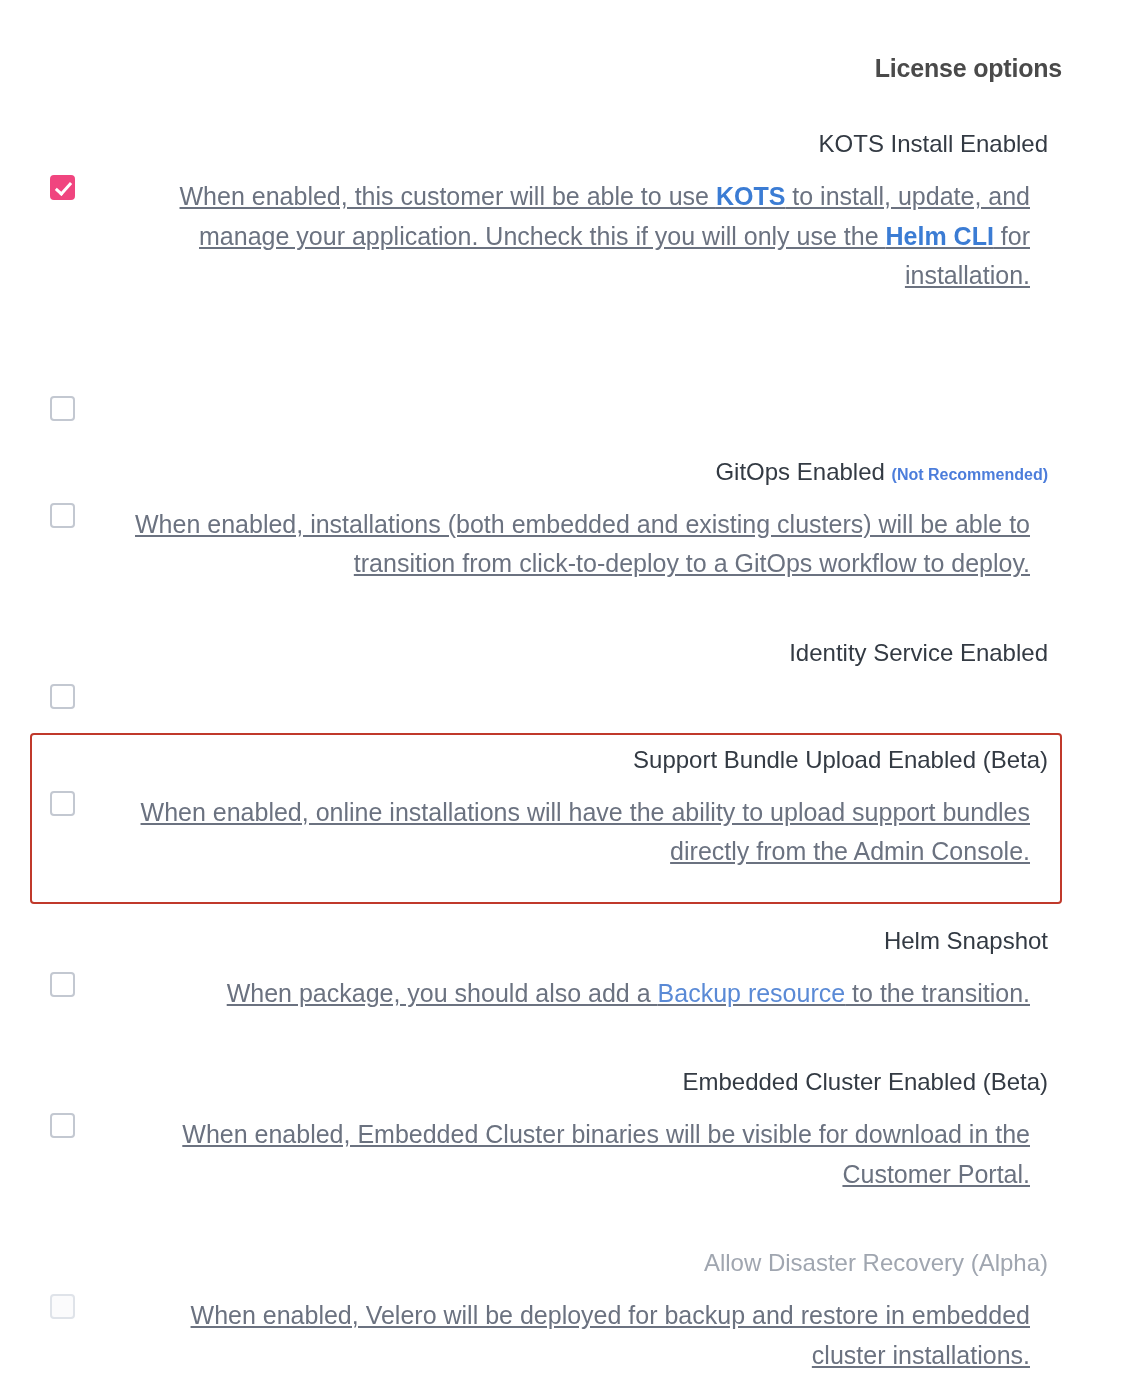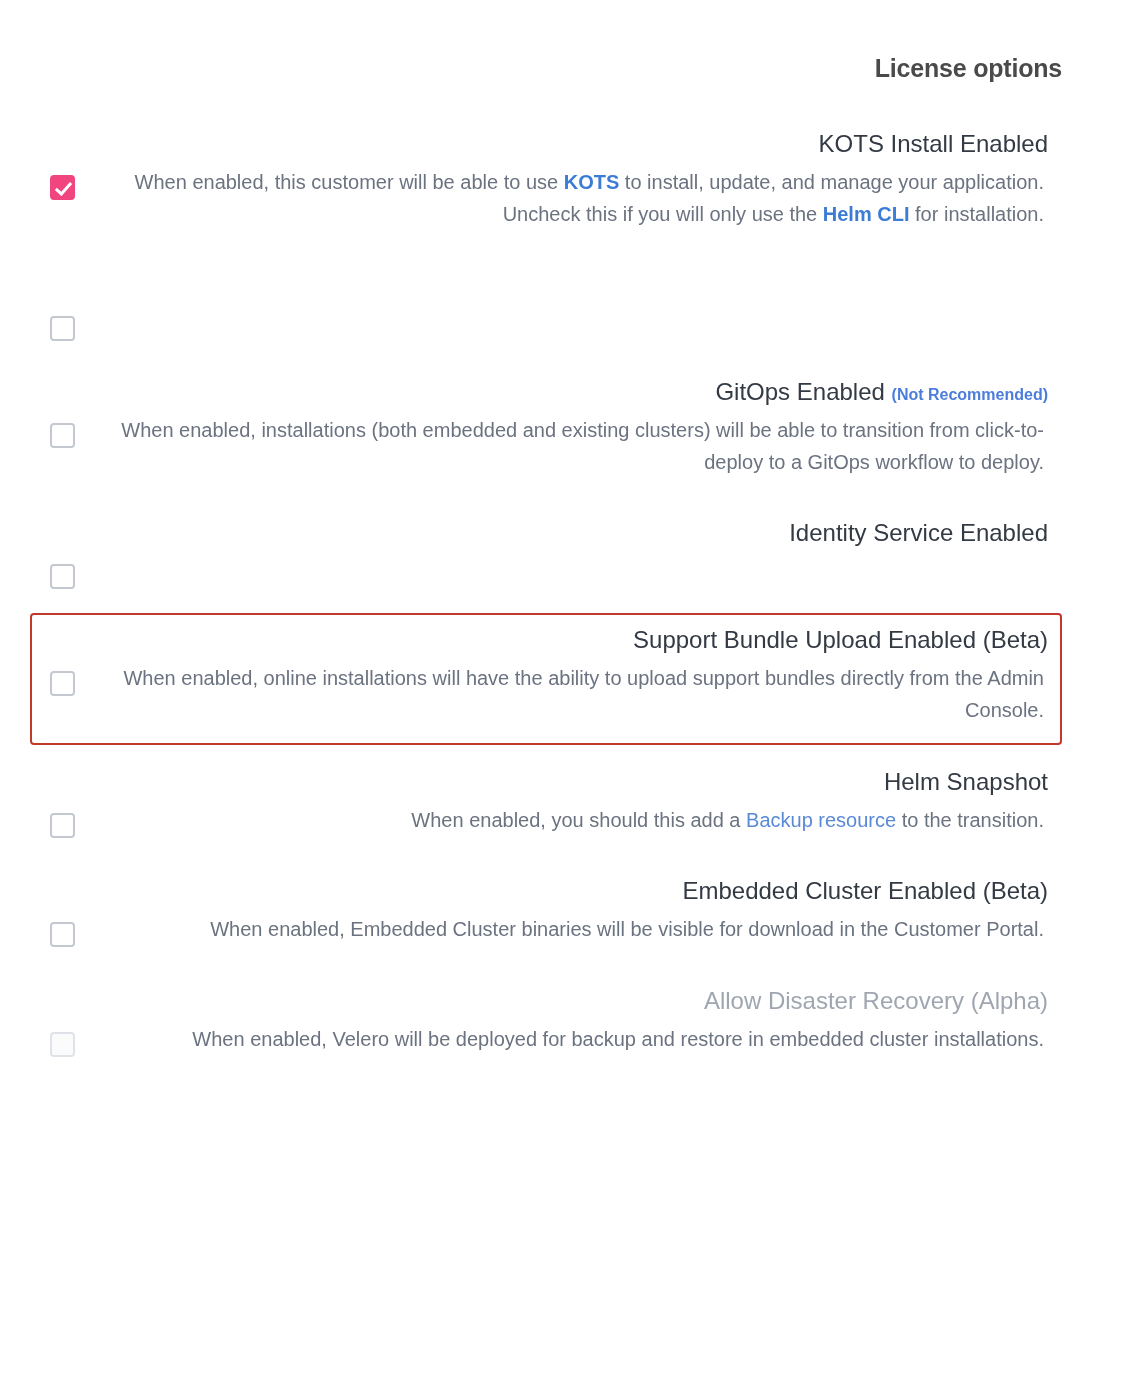--- a/index.html
+++ b/index.html
@@ -92,25 +92,26 @@
   }
   .option-title.muted {
     color: #a0a6b0;
   }
   .option-note {
     color: #4c7ddb;
     font-weight: 700;
     font-size: 16px;
   }
   .option-desc {
-    font-size: 20px;
+    font-size: 25px;
     line-height: 1.58;
     color: #6b7280;
-    margin: 4px;
+    margin: 18px;
     max-width: 1030px;
+    text-decoration: underline;
   }
   .option-desc .lnk {
     color: #3b7cd4;
     font-weight: 700;
     text-decoration: none;
     cursor: pointer;
   }
   .option-desc .lnk-plain {
     color: #5a8ad6;
     font-weight: 400;
@@ -163,21 +164,21 @@
           <div class="option-title"><span>Support Bundle Upload Enabled (Beta)</span></div>
           <div class="option-desc"><span>When enabled, online installations will have the ability to upload support bundles directly from the Admin Console.</span></div>
         </div>
       </div>
       <div class="option-row">
         <div class="checkbox-cell">
           <span class="checkbox"></span>
         </div>
         <div class="option-body">
           <div class="option-title"><span>Helm Snapshot</span></div>
-          <div class="option-desc"><span>When enabled, you should this add a </span><a class="lnk-plain">Backup resource</a><span> to the transition.</span></div>
+          <div class="option-desc"><span>When package, you should also add a </span><a class="lnk-plain">Backup resource</a><span> to the transition.</span></div>
         </div>
       </div>
       <div class="option-row">
         <div class="checkbox-cell">
           <span class="checkbox"></span>
         </div>
         <div class="option-body">
           <div class="option-title"><span>Embedded Cluster Enabled (Beta)</span></div>
           <div class="option-desc"><span>When enabled, Embedded Cluster binaries will be visible for download in the Customer Portal.</span></div>
         </div>

